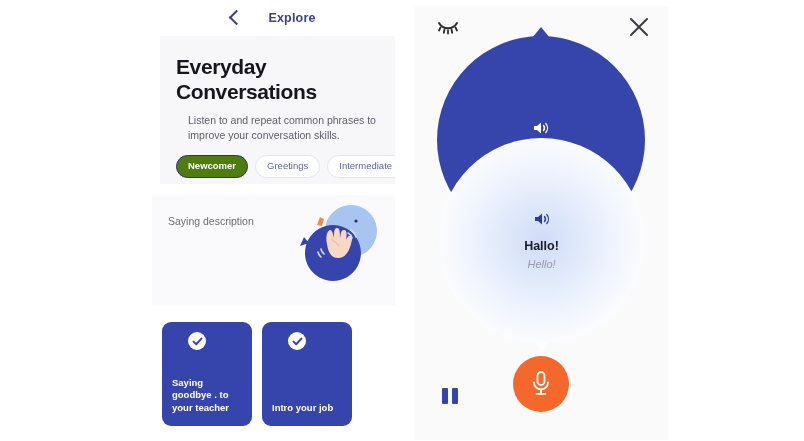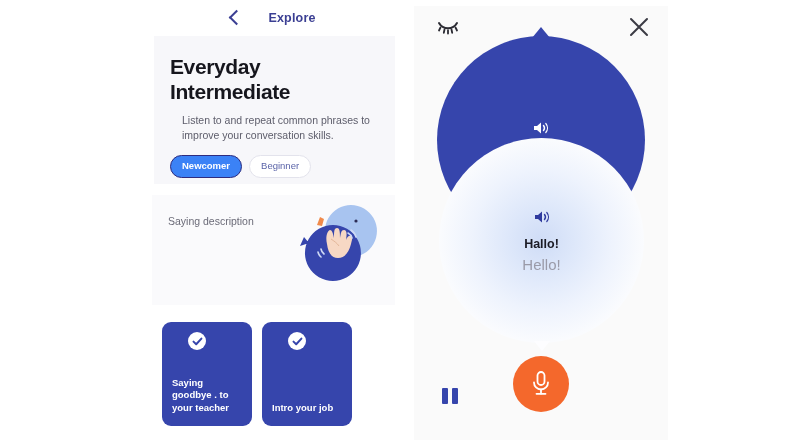--- a/index.html
+++ b/index.html
@@ -46,21 +46,21 @@
   }
   .explore-title {
     font-size: 12.5px;
     font-weight: bold;
     color: #3b3f93;
     letter-spacing: 0.2px;
   }
 
   .hero-card {
     position: absolute;
-    left: 2px;
+    left: 8px;
     top: 36px;
     width: 243px;
     height: 148px;
     background: #f7f7fa;
     box-sizing: border-box;
     padding: 18px 16px 0 16px;
   }
   .hero-title {
     font-size: 21px;
     line-height: 25px;
@@ -83,21 +83,21 @@
   }
   .chip {
     border-radius: 999px;
     font-size: 9.5px;
     padding: 5px 11px 6px 11px;
     white-space: nowrap;
     box-sizing: border-box;
     line-height: 1;
   }
   .chip.active {
-    background: #3b82f6;
+    background: #4d7c0f;
     color: #ffffff;
     border: 1px solid #2f2c7e;
     font-weight: bold;
   }
   .chip.idle {
     background: #ffffff;
     color: #5a63a8;
     border: 1px solid #e3e3ec;
   }
 
@@ -262,22 +262,23 @@
     height: 16px;
     margin-bottom: 12px;
   }
   .phrase-primary {
     font-size: 12.5px;
     font-weight: bold;
     color: #1b1b25;
     margin-bottom: 5px;
   }
   .phrase-secondary {
-    font-size: 15px;
+    font-size: 11px;
     color: #9a9aa8;
+    font-style: italic;
   }
 
   .pause-button {
     position: absolute;
     left: 28px;
     bottom: 36px;
     width: 18px;
     height: 16px;
     display: flex;
     gap: 4px;
@@ -311,27 +312,28 @@
 <div id="left-panel">
 
   <div class="explore-header">
     <span class="explore-chevron"></span>
     <span class="explore-title">Explore</span>
   </div>
 
   <div class="hero-card">
     <h1 class="hero-title">
       <span>Everyday</span><br>
-      <span>Intermediate</span>
+      <span>Conversations</span>
     </h1>
     <p class="hero-sub">Listen to and repeat common phrases to improve your conversation skills.</p>
 
     <div class="chip-row">
       <span class="chip active">Newcomer</span>
-      <span class="chip idle">Beginner</span>
+      <span class="chip idle">Greetings</span>
+      <span class="chip idle">Intermediate</span>
     </div>
   </div>
 
   <div class="lesson-card">
     <p class="lesson-desc">Saying description</p>
 
     <svg class="lesson-art" viewBox="0 0 96 90">
       <path d="M58 6 a26 26 0 1 1 -0.1 0 Z M46 44 l7 2 -2 7 Z" fill="#a8c4f0"></path>
       <path d="M40 26 a28 28 0 1 1 -0.1 0 Z M16 44 l-9 3 4 -9 Z" fill="#3645ac"></path>
       <path d="M24 26 l3 -8 4 2 -2 7 Z" fill="#f08a4b"></path>

